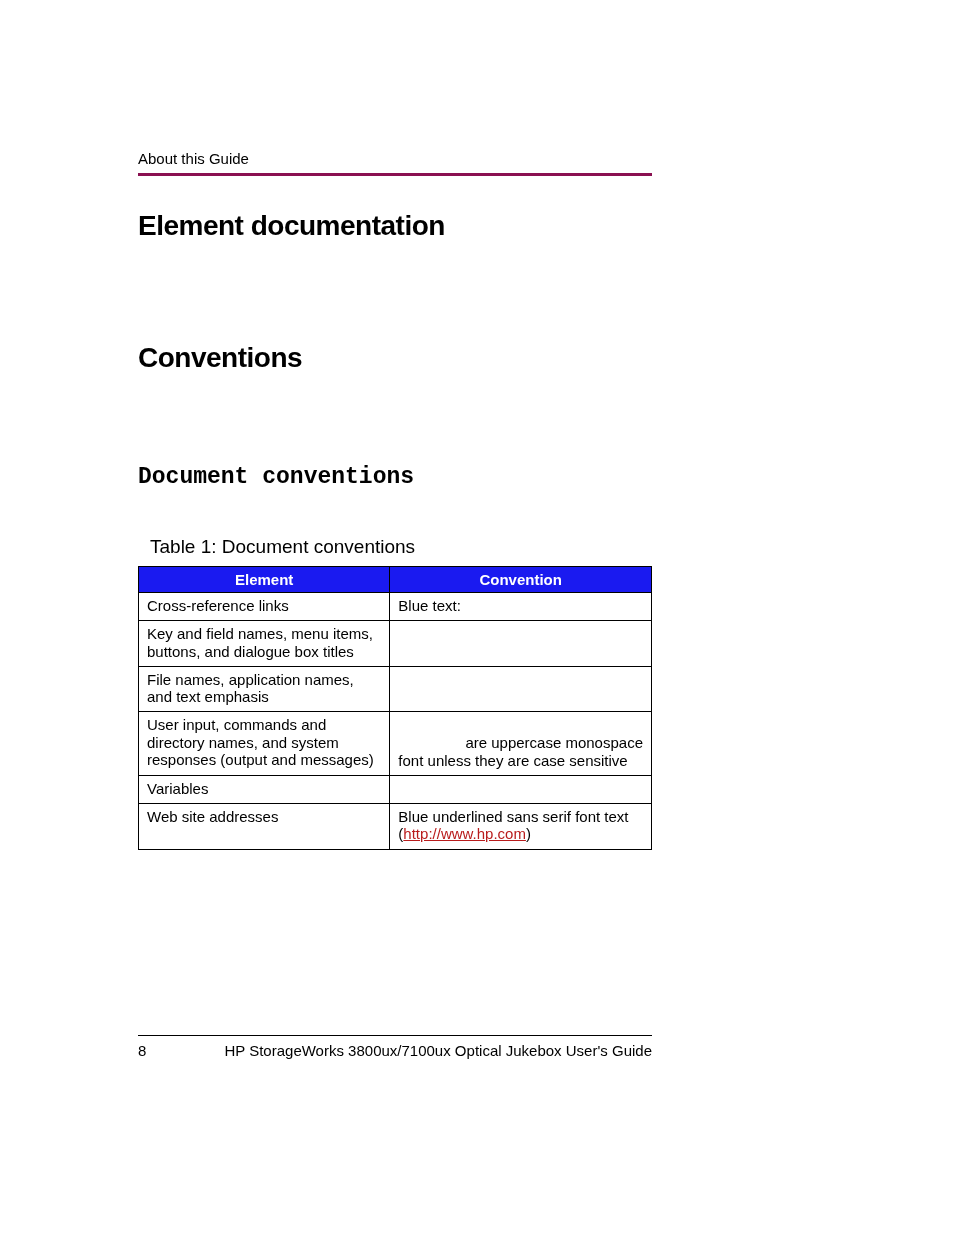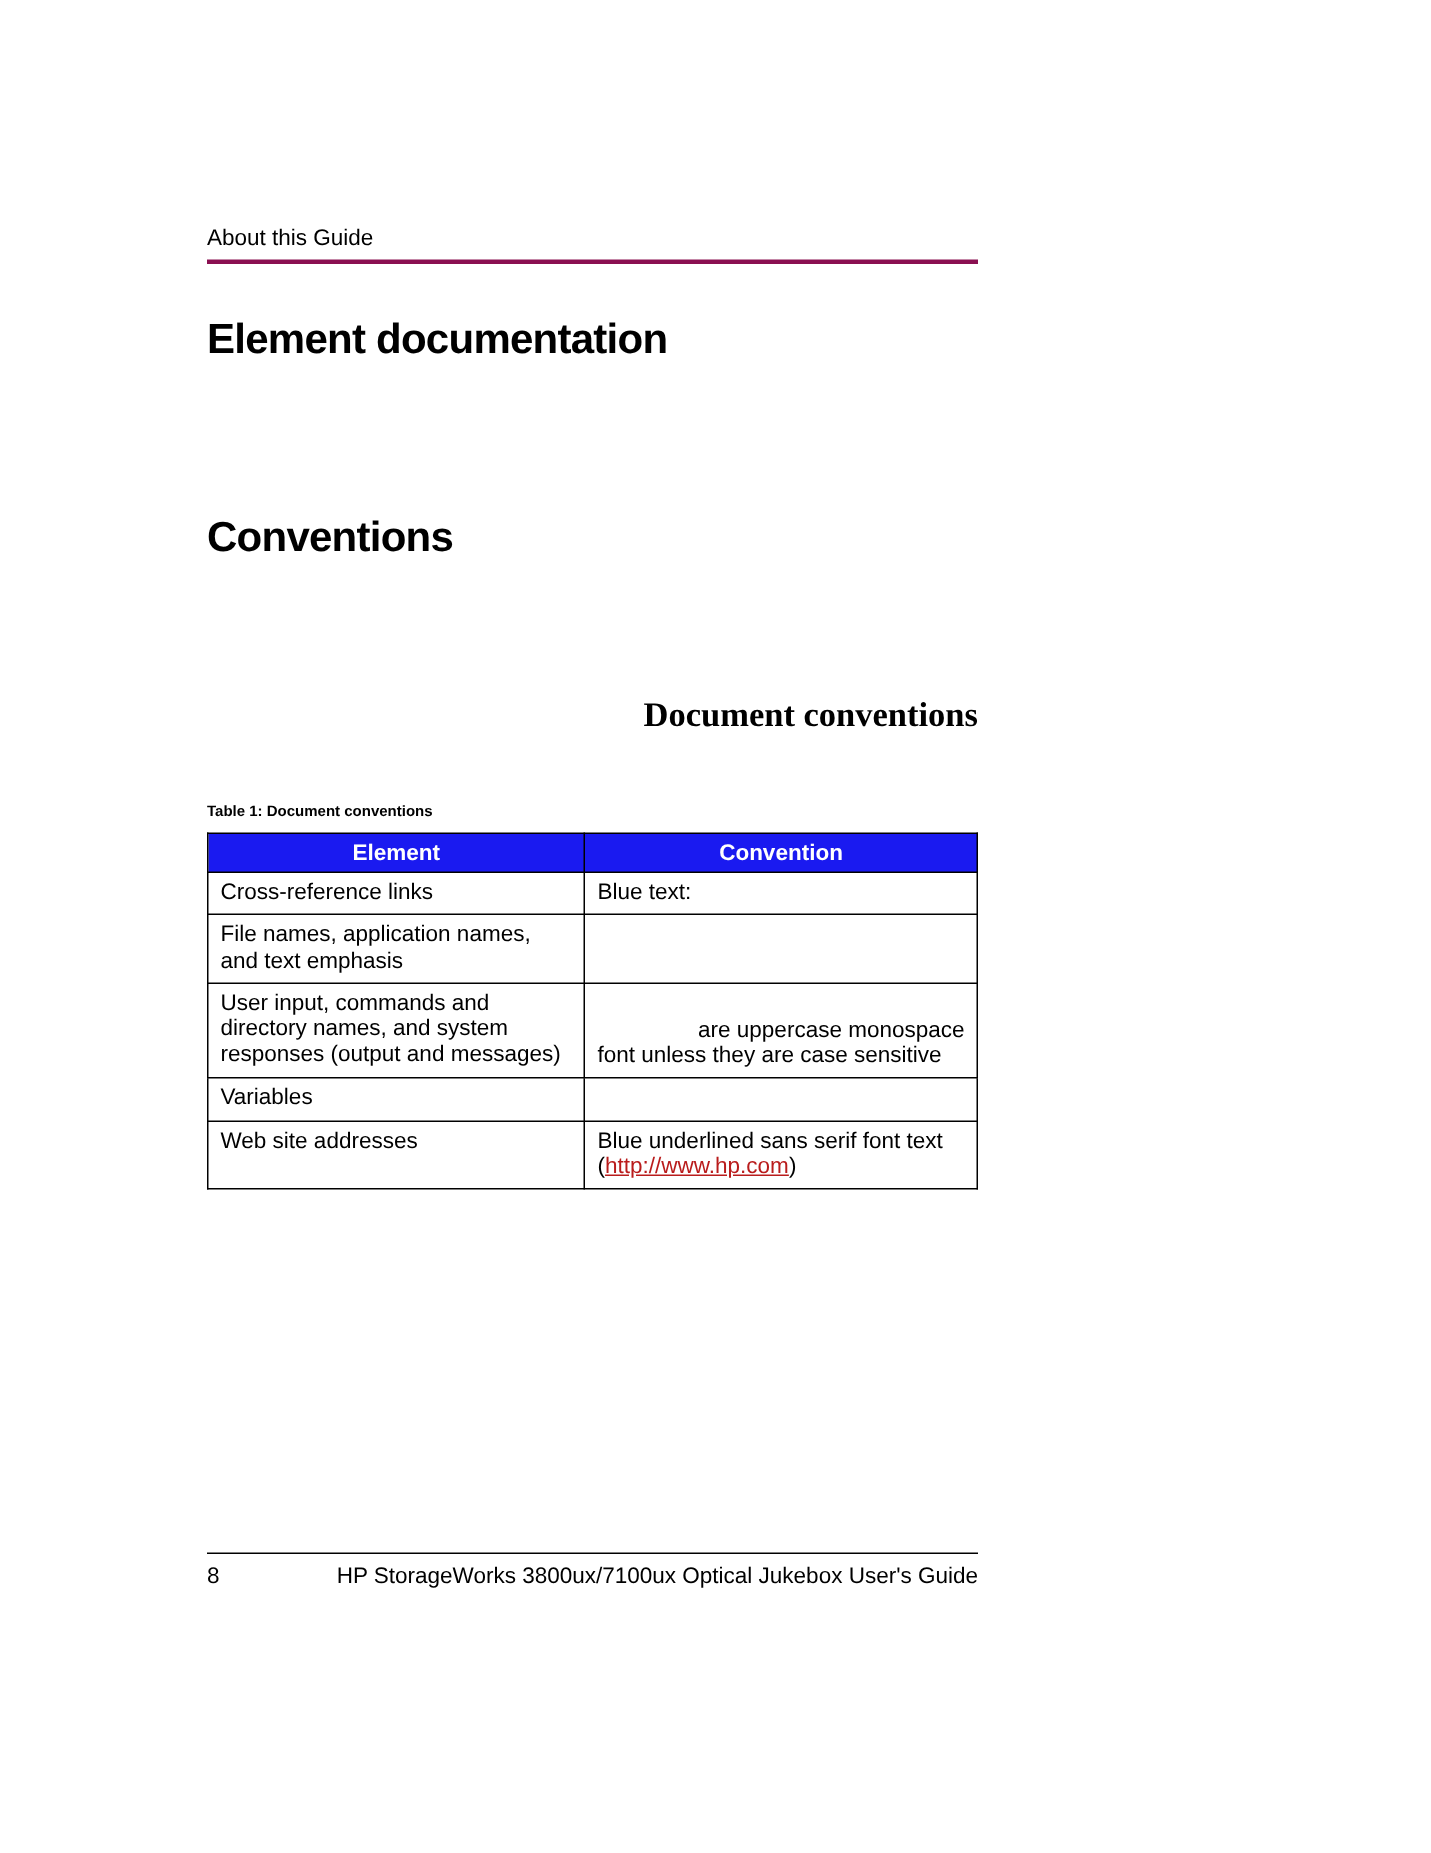--- a/index.html
+++ b/index.html
@@ -36,27 +36,26 @@
     font-family: "Arial Narrow", "Helvetica Neue", Arial, sans-serif;
   }
   h1.section-title.conventions {
     margin-bottom: 90px;
   }
   h2.subsection-title {
     font-size: 23px;
     font-weight: bold;
     margin: 0 0 46px 0;
     font-stretch: semi-condensed;
-    font-family: Liberation Serif, serif;
-    text-align: right;
+    font-family: Liberation Mono, monospace;
   }
   .table-caption {
-    font-size: 10px;
-    font-weight: bold;
-    margin: 0 0 8px 0;
+    font-size: 19px;
+    font-weight: normal;
+    margin: 0 0 8px 12px;
   }
   table {
     border-collapse: collapse;
     width: 100%;
     font-size: 15px;
     padding-left: 47px;
   }
   th {
     background: #1a1af0;
     color: #fff;
@@ -121,20 +120,24 @@
         <th>Element</th>
         <th>Convention</th>
       </tr>
     </thead>
     <tbody>
       <tr>
         <td class="col-element">Cross-reference links</td>
         <td class="col-convention">Blue text:</td>
       </tr>
       <tr>
+        <td class="col-element">Key and field names, menu items, buttons, and dialogue box titles</td>
+        <td class="col-convention"></td>
+      </tr>
+      <tr>
         <td class="col-element">File names, application names, and text emphasis</td>
         <td class="col-convention"></td>
       </tr>
       <tr>
         <td class="col-element">User input, commands and directory names, and system responses (output and messages)</td>
         <td class="col-convention">
           <span class="mono-note">are uppercase monospace</span>
           <span>font unless they are case sensitive</span>
         </td>
       </tr>

